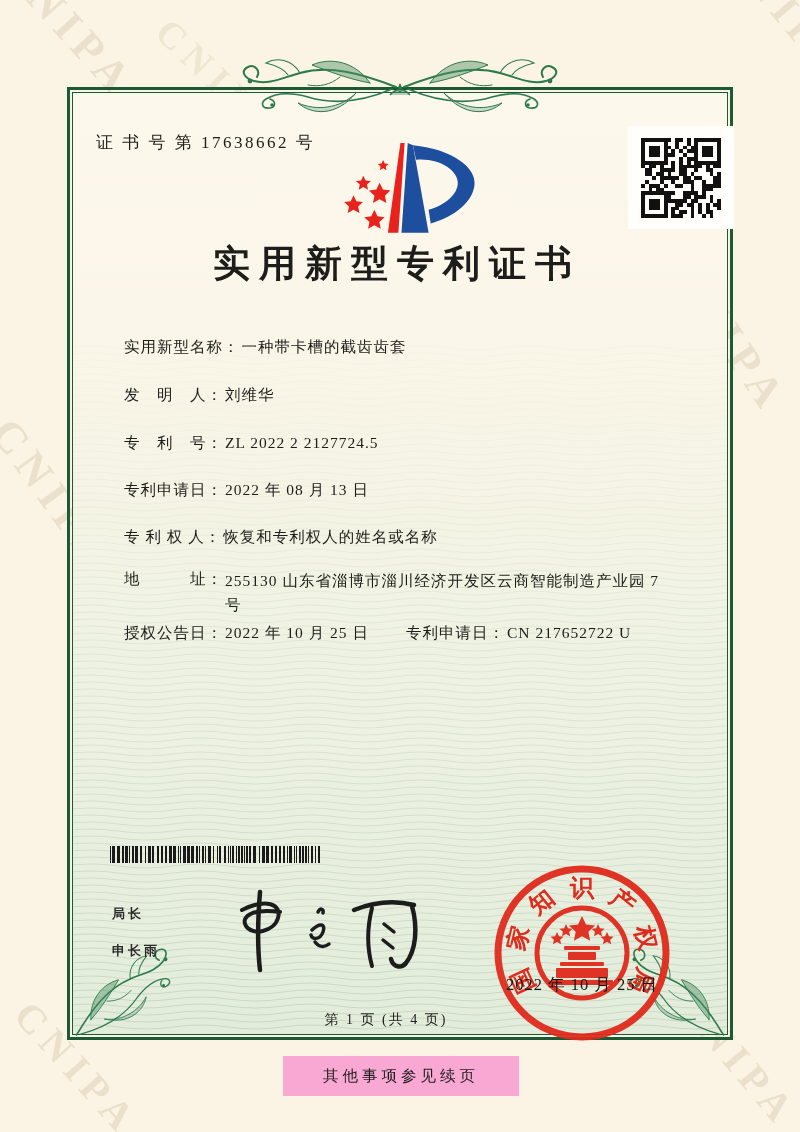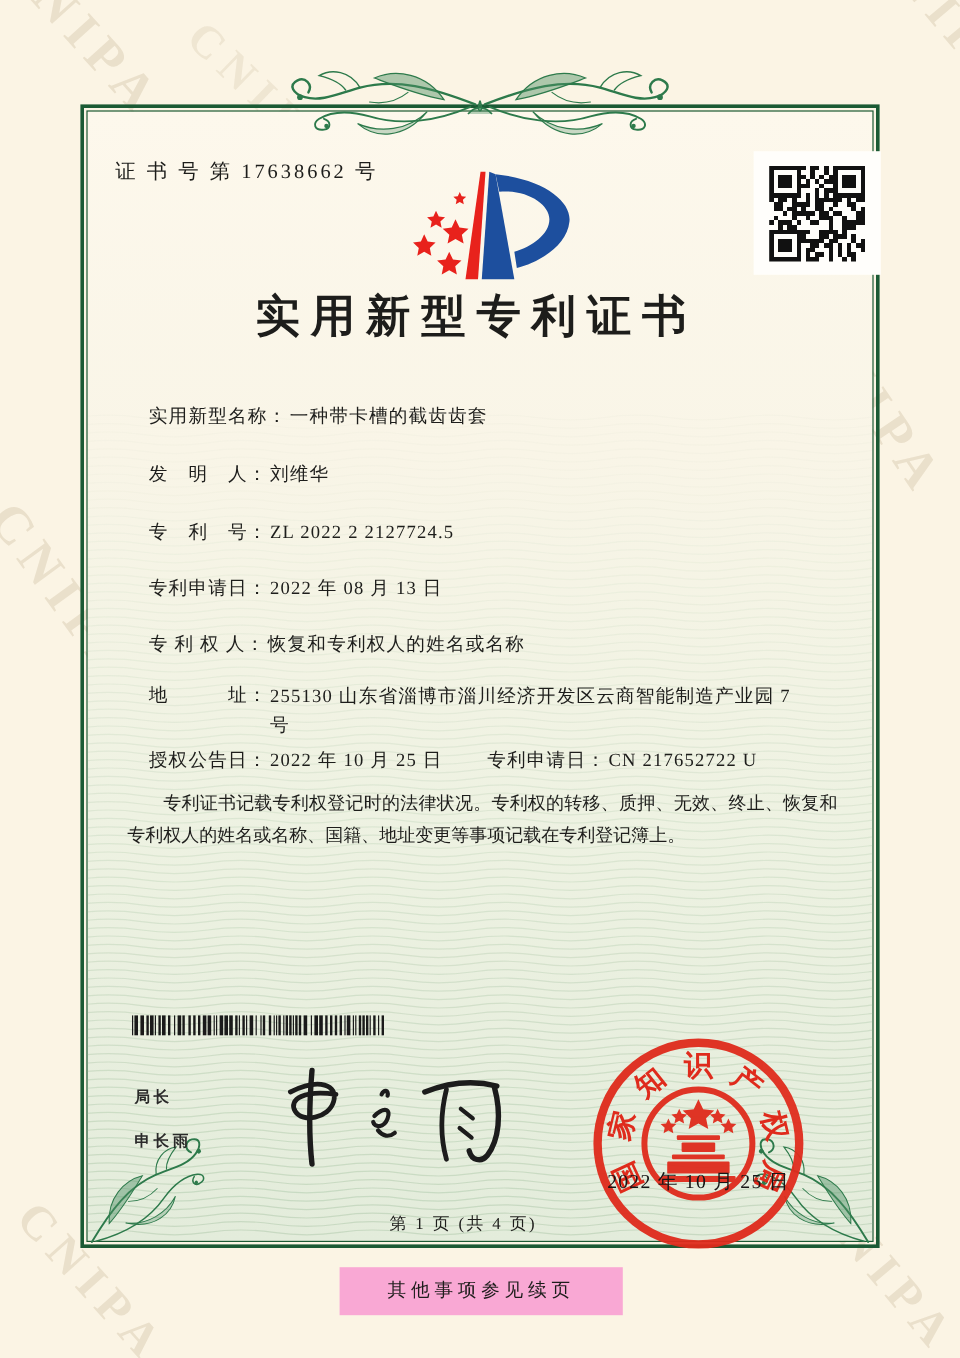--- a/index.html
+++ b/index.html
@@ -475,21 +475,20 @@
 </div>
 <div class="row" id="row-addr" style="top:569px">
   <span class="lbl" style="vertical-align:top">地　　　址：</span><span class="val">255130 山东省淄博市淄川经济开发区云商智能制造产业园 7 号</span>
 </div>
 <div class="row" id="row-grant" style="top:623px;width:590px">
   <span class="lbl">授权公告日：</span><span class="val">2022 年 10 月 25 日</span>
   <span class="pair2"><span class="lbl">专利申请日：</span><span class="val">CN 217652722 U</span></span>
 </div>
 
 <div class="abs content" id="paras">
-  <p>专利证书记载专利权登记时的法律状况。专利权的转移、质押、无效、终止、恢复和专利权人的姓名或名称、国籍、地址变更等事项记载在专利登记簿上。</p>
 </div>
 
 <svg class="abs content" id="barcode" width="212" height="17">
     <rect x="0" y="0" width="1" height="17" fill="#1a1a1a"></rect>
     <rect x="2" y="0" width="3" height="17" fill="#1a1a1a"></rect>
     <rect x="7" y="0" width="3" height="17" fill="#1a1a1a"></rect>
     <rect x="12" y="0" width="2" height="17" fill="#1a1a1a"></rect>
     <rect x="15" y="0" width="3" height="17" fill="#1a1a1a"></rect>
     <rect x="19" y="0" width="1" height="17" fill="#1a1a1a"></rect>
     <rect x="22" y="0" width="2" height="17" fill="#1a1a1a"></rect>

